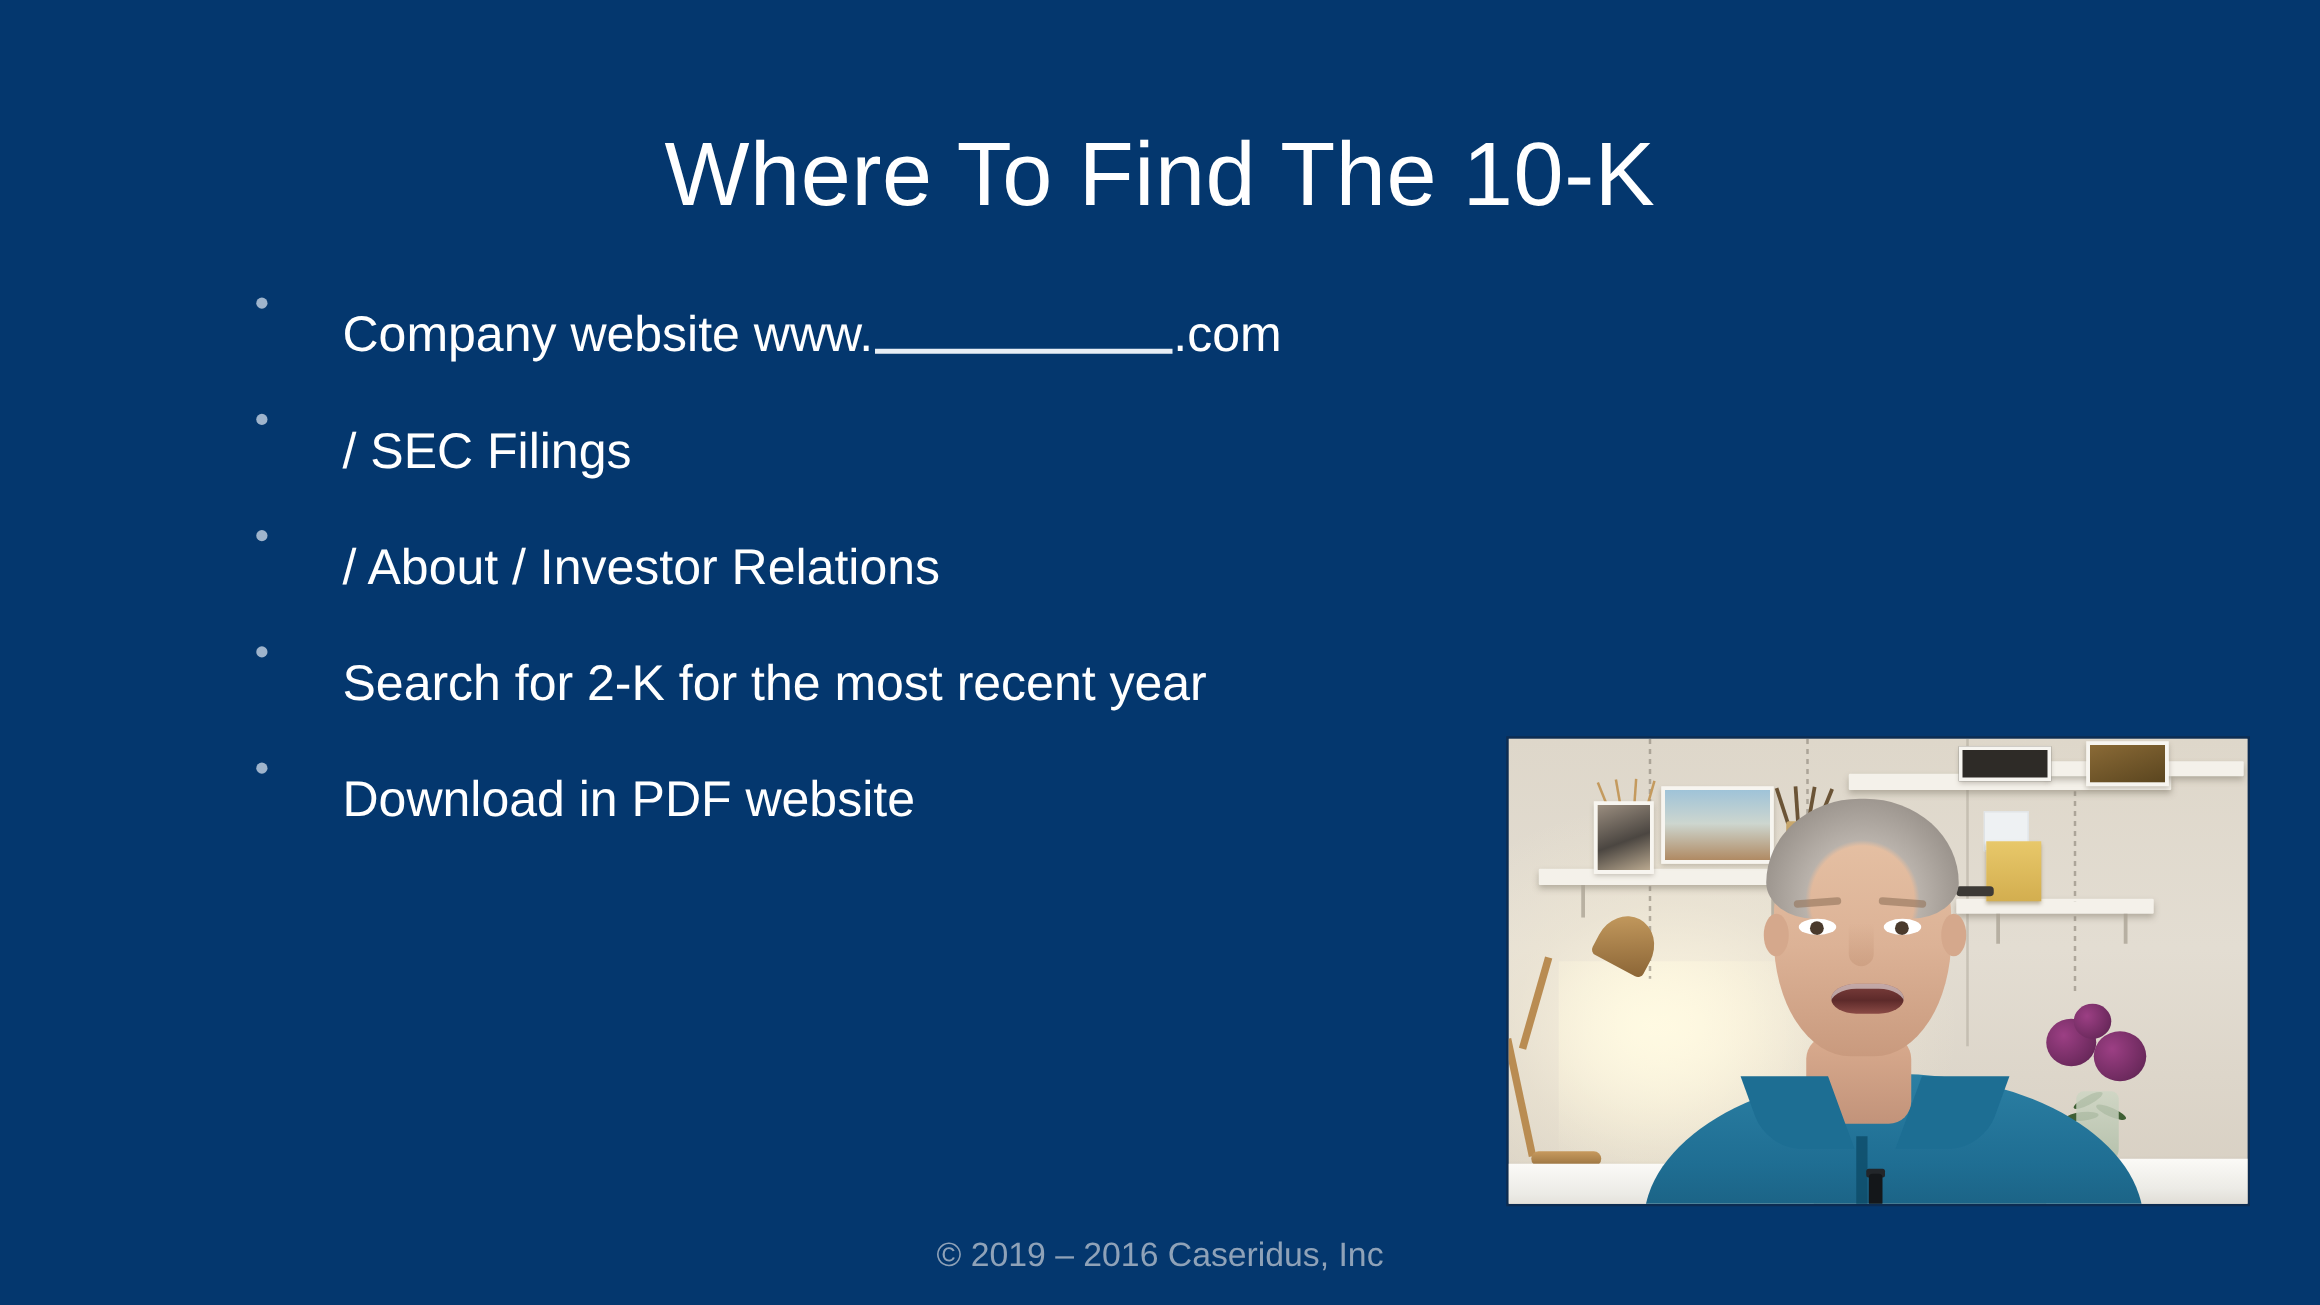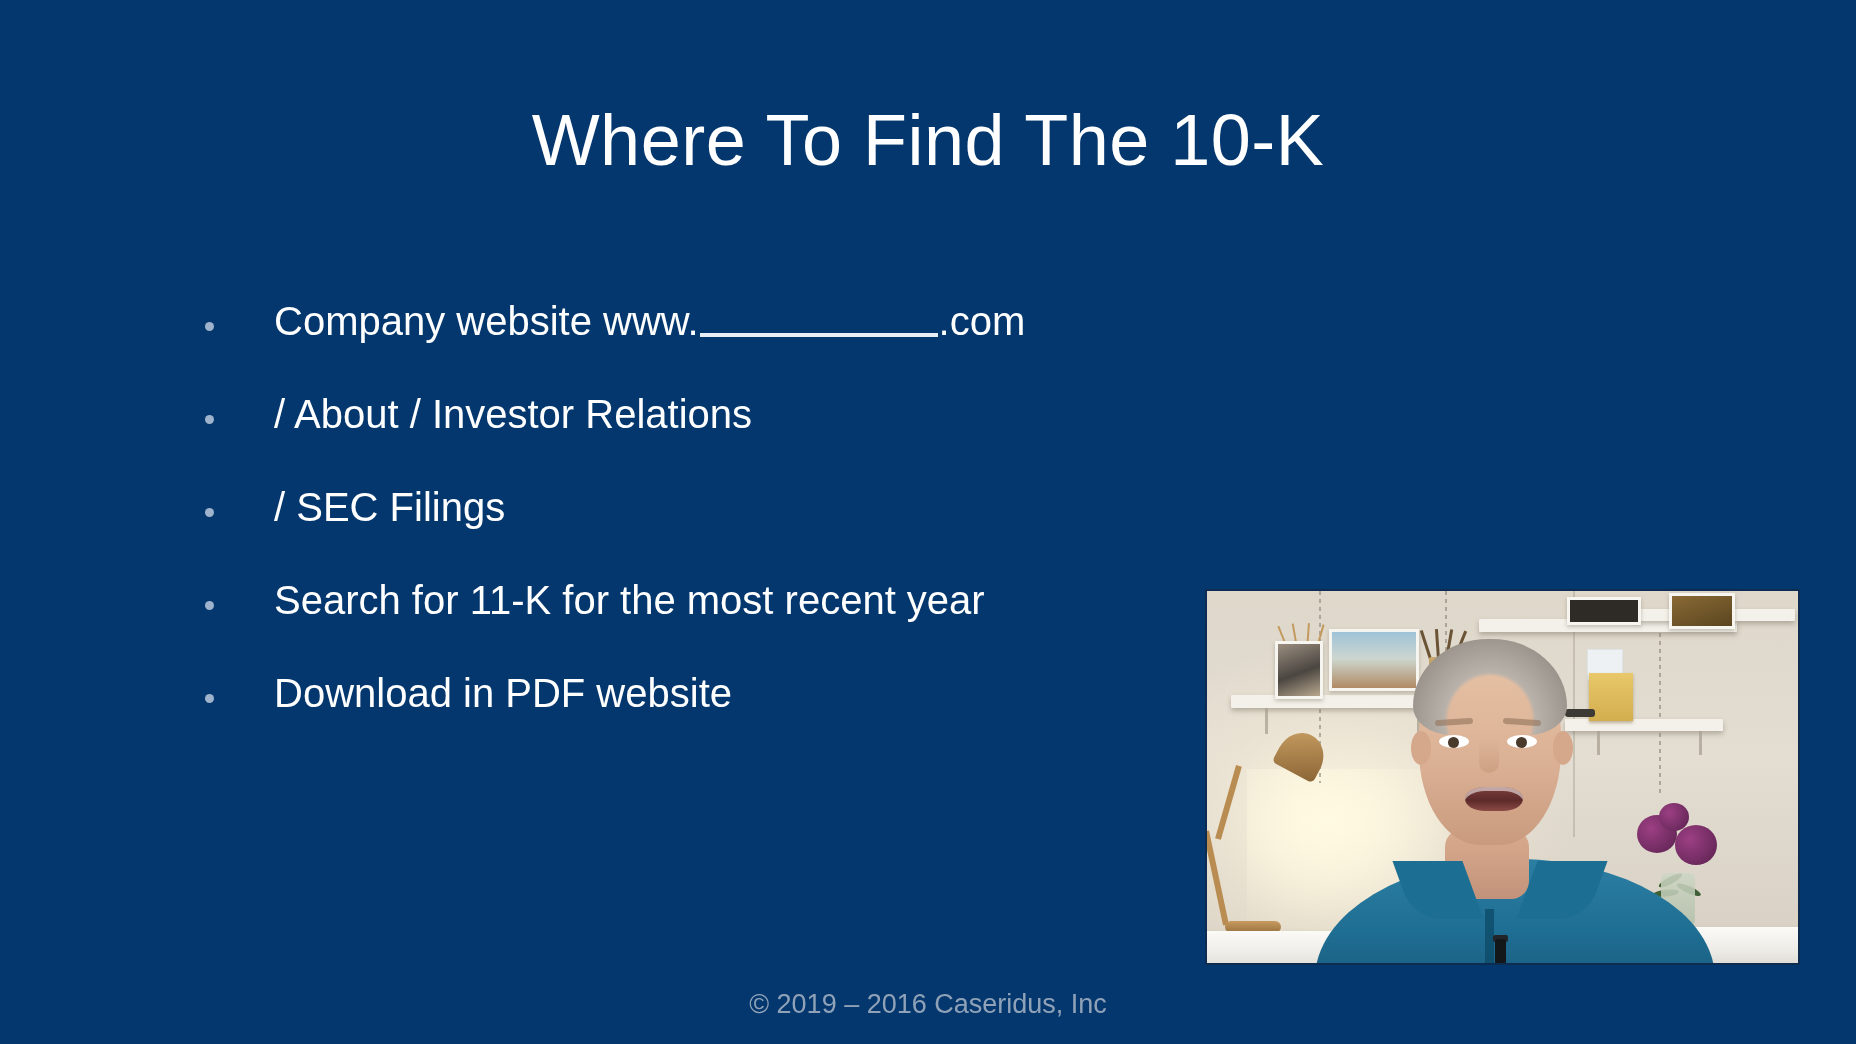--- a/index.html
+++ b/index.html
@@ -43,21 +43,21 @@
     position: absolute;
     left: 205px;
     top: 248px;
     width: 1010px;
     margin: 0;
     padding: 0;
     list-style: none;
   }
   .bullet-item {
     display: flex;
-    align-items: flex-end;
+    align-items: flex-start;
     height: 93px;
     color: #ffffff;
     font-size: 40px;
     font-weight: 400;
     line-height: 1;
     white-space: nowrap;
   }
   .bullet-dot {
     flex: 0 0 auto;
     width: 9px;
@@ -310,31 +310,31 @@
 
   <ul class="bullet-list">
 
     <li class="bullet-item">
       <span class="bullet-dot"></span>
       <span class="bullet-text"><span>Company website www.</span><span class="blank-fill"></span><span>.com</span></span>
     </li>
 
     <li class="bullet-item">
       <span class="bullet-dot"></span>
+      <span class="bullet-text">/ SEC Filings</span>
+    </li>
+
+    <li class="bullet-item">
+      <span class="bullet-dot"></span>
       <span class="bullet-text">/ About / Investor Relations</span>
     </li>
 
     <li class="bullet-item">
       <span class="bullet-dot"></span>
-      <span class="bullet-text">/ SEC Filings</span>
-    </li>
-
-    <li class="bullet-item">
-      <span class="bullet-dot"></span>
-      <span class="bullet-text">Search for 11-K for the most recent year</span>
+      <span class="bullet-text">Search for 2-K for the most recent year</span>
     </li>
 
     <li class="bullet-item">
       <span class="bullet-dot"></span>
       <span class="bullet-text">Download in PDF website</span>
     </li>
 
 
   </ul>
 

